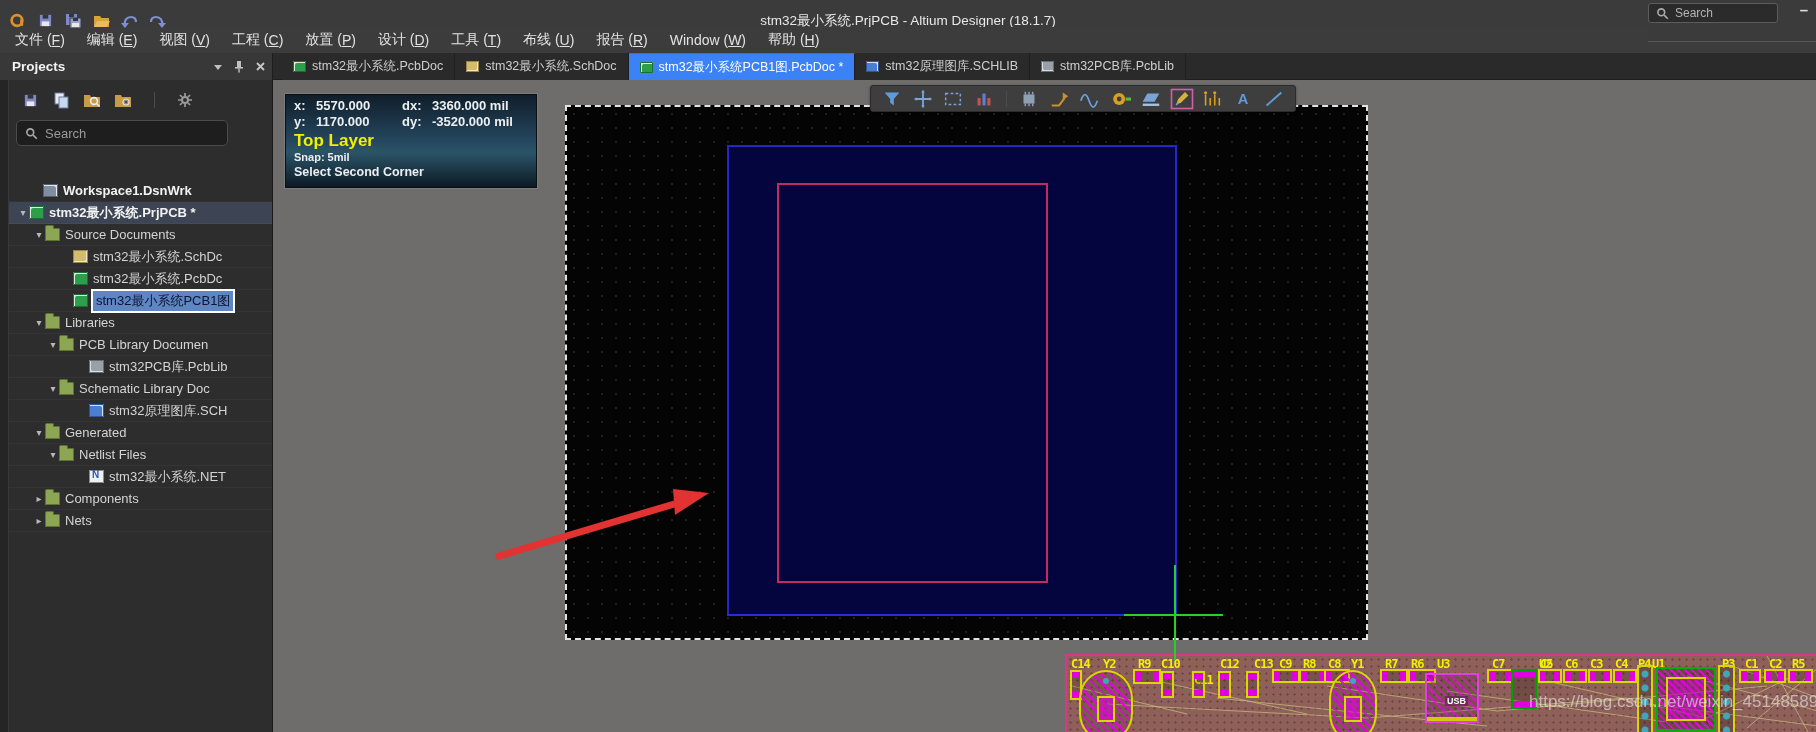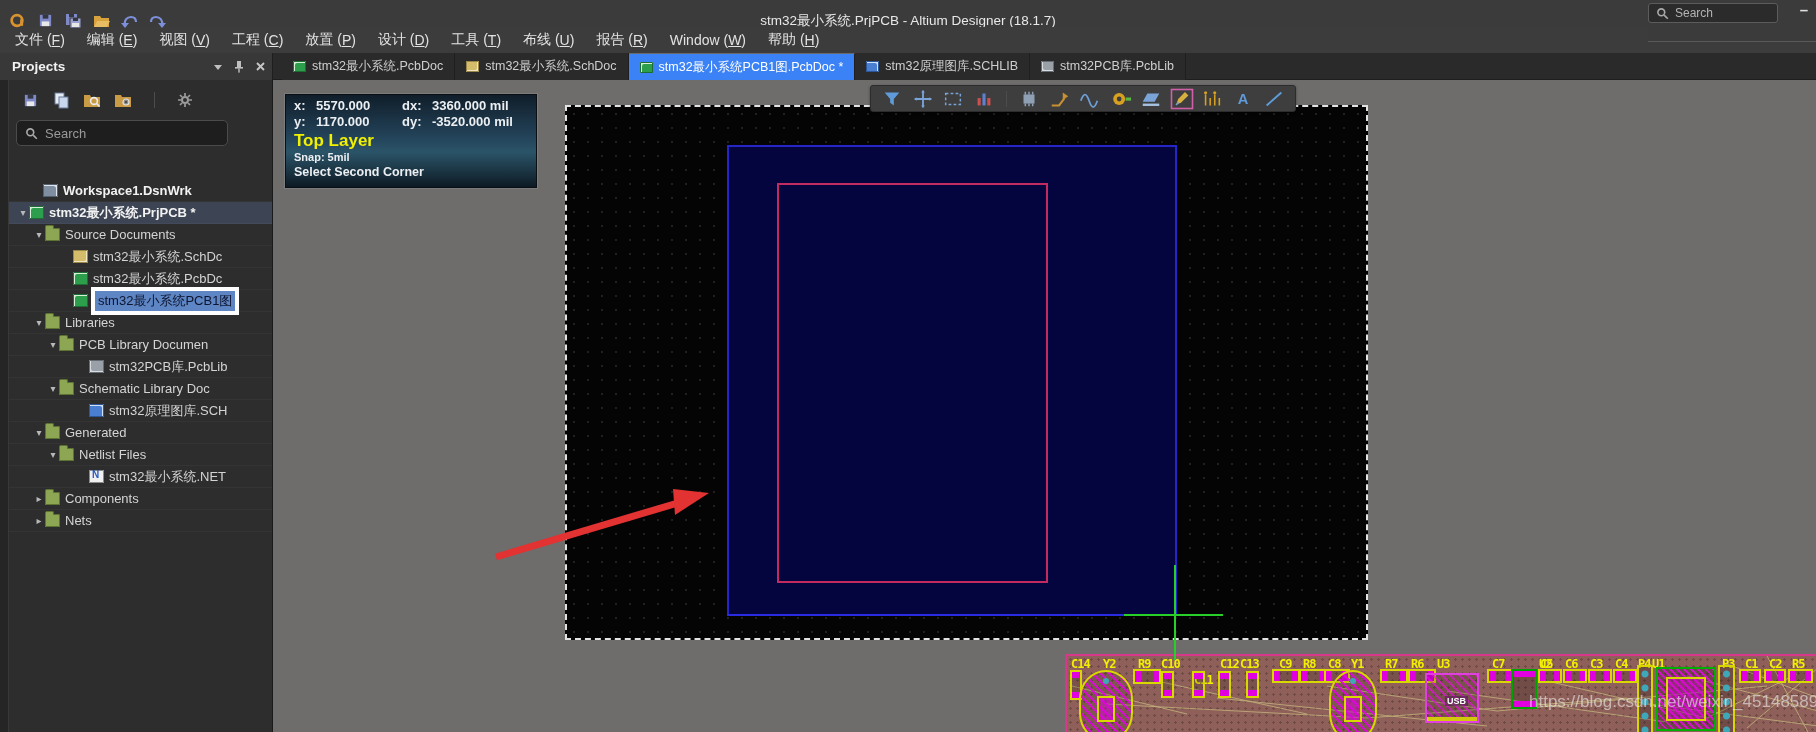--- a/index.html
+++ b/index.html
@@ -49,21 +49,21 @@
   .tic.prj{background:#2d9e4c;box-shadow:inset 0 0 0 1px #1c6e32, inset 3px 3px 0 -1px #d8f0d8;}
   .tic.folder{background:#8da653;box-shadow:inset 0 0 0 1px #5d7332;border-radius:1px 2px 1px 1px;}
   .tic.folder::before{content:"";position:absolute;left:0;top:-3px;width:7px;height:3px;background:#8da653;border:1px solid #5d7332;border-bottom:none;border-radius:2px 2px 0 0;}
   .tic.schdoc{background:#d4bc6a;box-shadow:inset 0 0 0 1px #9a864a, inset -3px -3px 0 -1px #efe6c2;}
   .tic.pcbdoc{background:#2d9e4c;box-shadow:inset 0 0 0 1px #1c6e32, inset 3px 3px 0 -1px #d8f0d8;}
   .tic.pcblib{background:#9aa0a8;box-shadow:inset 0 0 0 1px #666c74, inset 3px -3px 0 -1px #d8dde2;}
   .tic.schlib{background:#4a7ed0;box-shadow:inset 0 0 0 1px #2c5696, inset -3px 3px 0 -1px #cfe0f8;}
   .tic.netdoc{background:#f0f0f0;box-shadow:inset 0 0 0 1px #8a8a8a;}
   .tic.netdoc::after{content:"N";position:absolute;left:3px;top:-1px;font-size:10px;font-weight:bold;color:#2a5ac0;}
   .tlabel{white-space:nowrap;overflow:hidden;}
-  .trow.editing .tlabel{background:#5e86c4;border:4px solid #ffffff;color:#0e1530;padding:1px 3px;margin-left:-2px;}
+  .trow.editing .tlabel{background:#5e86c4;border:2px solid #ffffff;color:#0e1530;padding:1px 3px;margin-left:-2px;}
   .ind0{padding-left:22px;} .ind1{padding-left:8px;} .ind2{padding-left:24px;} .ind3{padding-left:52px;} .ind3f{padding-left:38px;} .ind4{padding-left:68px;}
 
   
   .editor{position:absolute;left:273px;top:80px;width:1543px;height:652px;background:#6f6c6c;overflow:hidden;}
 
   .hud{position:absolute;left:12px;top:14px;width:252px;height:94px;z-index:8;
        background:linear-gradient(180deg,#101e2a 0%,#24455c 48%,#2b5468 62%,#0d1a24 100%);
        border:1px solid #0a0f14;box-shadow:0 0 0 1px #7c7c7c;color:#eceff2;padding:3px 8px 0 8px;}
   .hud-row{display:flex;font-size:13px;font-weight:bold;line-height:16px;font-family:"DejaVu Sans",sans-serif;}
   .hud-row span{display:inline-block;}
@@ -567,21 +567,21 @@
         </g>
       </svg>
       <div>
 
       <span class="des" style="left: 4px;">C14</span>
           <span class="des" style="left: 36px;">Y2</span>
           <span class="des" style="left: 71px;">R9</span>
           <span class="des" style="left: 94px;">C10</span>
           <span class="des" style="left: 127px; margin-top: 16px;">C11</span>
           <span class="des" style="left: 153px;">C12</span>
-          <span class="des" style="left: 173px;">C13</span>
+          <span class="des" style="left: 187px;">C13</span>
           <span class="des" style="left: 212px;">C9</span>
           <span class="des" style="left: 236px;">R8</span>
           <span class="des" style="left: 261px;">C8</span>
           <span class="des" style="left: 284px;">Y1</span>
           <span class="des" style="left: 318px;">R7</span>
           <span class="des" style="left: 344px;">R6</span>
           <span class="des" style="left: 370px;">U3</span>
           <span class="des" style="left: 425px;">C7</span>
           <span class="des" style="left: 472px;">U2</span>
           <span class="des" style="left: 473px;">C5</span>

